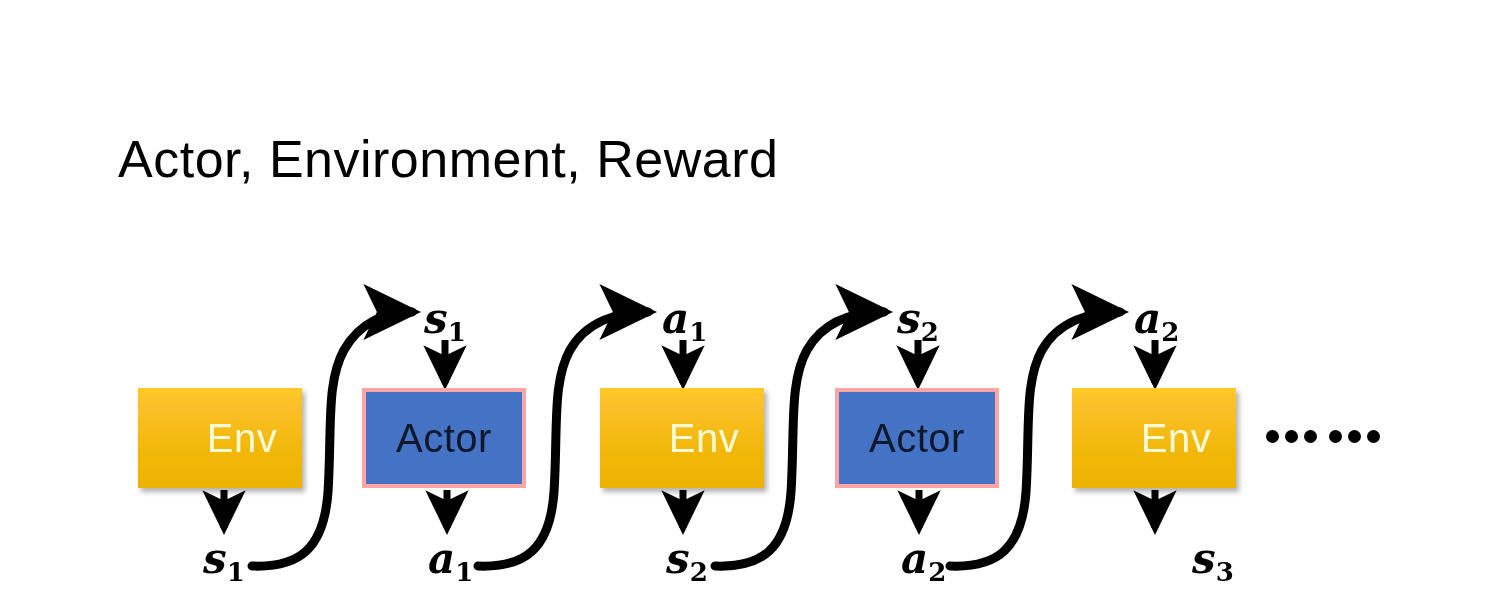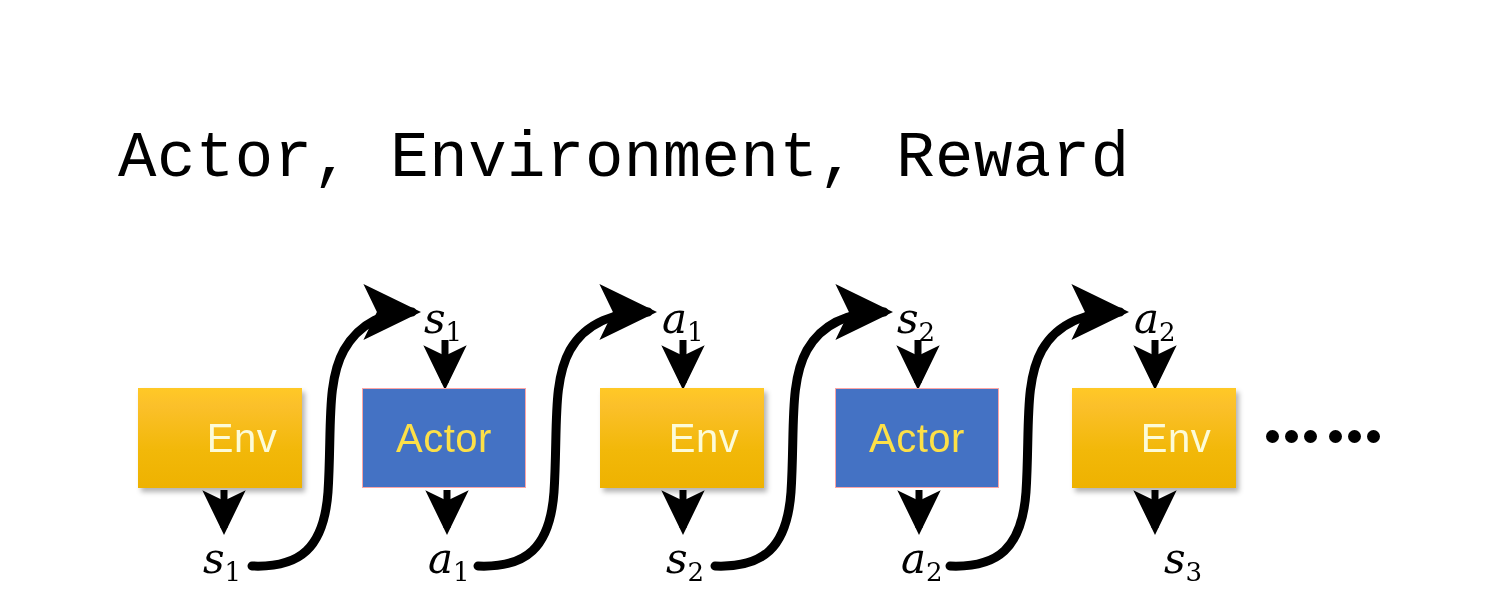--- a/index.html
+++ b/index.html
@@ -17,23 +17,23 @@
     height: 608px;
     background: #ffffff;
     overflow: hidden;
   }
 
   
   #slide-title {
     position: absolute;
     left: 118px;
     top: 113px;
-    font-family: Liberation Mono, monospace;
+    font-family: Liberation Sans, sans-serif;
     font-weight: 300;
-    font-size: 64px;
+    font-size: 52px;
     line-height: 92px;
     letter-spacing: 0.5px;
     color: #000000;
     white-space: nowrap;
   }
 
   
   #diagram {
     position: absolute;
     left: 0;
@@ -67,35 +67,35 @@
   }
   .node-box.env {
     background: linear-gradient(180deg, #ffc926 0%, #fbc02a 18%, #f2b809 62%, #eeb200 100%);
     color: #fcfbd8;
     border: none;
     box-shadow: 3px 4px 5px rgba(0,0,0,0.30);
     padding-left: 44px;
   }
   .node-box.actor {
     background: #4472c4;
-    color: #fde047;
-    border: 1px solid #fca5a5;
+    color: #0f172a;
+    border: 4px solid #fca5a5;
     box-shadow: none;
   }
   .node-label {
     display: block;
     line-height: 1;
   }
 
   
   .sym {
     position: absolute;
     font-family: "DejaVu Serif", "Liberation Serif", serif;
     font-style: italic;
-    font-weight: 400;
+    font-weight: 700;
     font-size: 42px;
     color: #000000;
     white-space: nowrap;
     user-select: none;
     line-height: 1;
   }
   .sym sub {
     font-size: 0.62em;
     font-style: normal;
     vertical-align: -0.30em;
@@ -194,21 +194,21 @@
     </div>
     <div class="sym" style="left:428px;  top:538px;">
       <span>a</span><sub>1</sub>
     </div>
     <div class="sym" style="left:666px;  top:538px;">
       <span>s</span><sub>2</sub>
     </div>
     <div class="sym" style="left:901px;  top:538px;">
       <span>a</span><sub>2</sub>
     </div>
-    <div class="sym" style="left:1164px; top:538px;">
+    <div class="sym" style="left:1192px; top:538px;">
       <span>s</span><sub>3</sub>
     </div>
 
     <div id="ellipsis">
       <span class="dot"></span>
       <span class="dot"></span>
       <span class="dot"></span>
       <span class="dot gap"></span>
       <span class="dot"></span>
       <span class="dot"></span>

